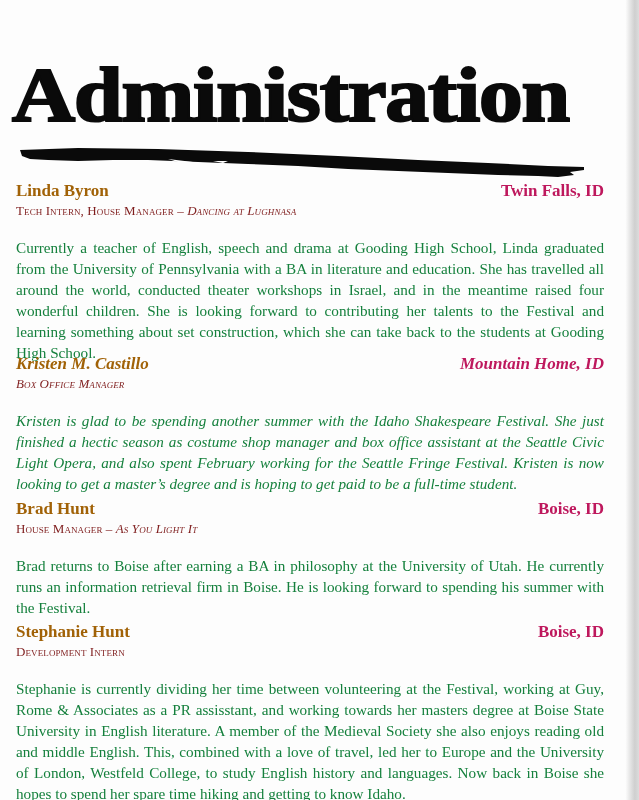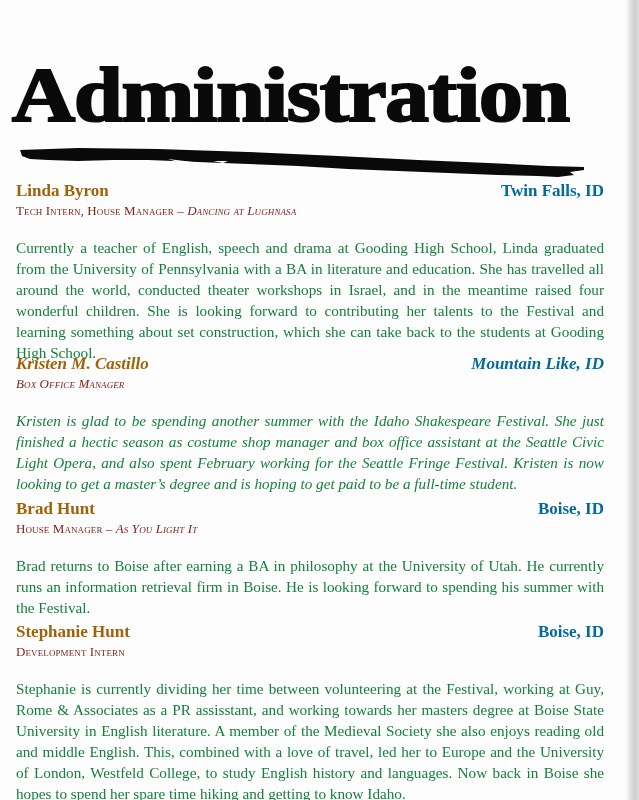--- a/index.html
+++ b/index.html
@@ -63,21 +63,21 @@
       font-size: 17px;
       line-height: 20px;
       color: #a16207;
     }
     .entry-location {
       position: absolute;
       right: 0; top: 0;
       font-weight: bold;
       font-size: 17px;
       line-height: 20px;
-      color: #0369a1;
+      color: #be185d;
     }
     .entry-role {
       font-size: 13px;
       line-height: 16px;
       font-variant: small-caps;
       letter-spacing: 0.1px;
       color: #7f1d1d;
       margin-top: 0px;
     }
     .entry-role .show-title {
@@ -110,21 +110,21 @@
       <span class="entry-name">Linda Byron</span>
       <span class="entry-location">Twin Falls, ID</span>
     </div>
     <div class="entry-role"><span>Tech Intern, House Manager – </span><span class="show-title">Dancing at Lughnasa</span></div>
     <p class="entry-bio">Currently a teacher of English, speech and drama at Gooding High School, Linda graduated from the University of Pennsylvania with a BA in literature and education. She has travelled all around the world, conducted theater workshops in Israel, and in the meantime raised four wonderful children.  She is looking forward to contributing her talents to the Festival and learning something about set construction, which she can take back to the students at Gooding High School.</p>
   </div>
 
   <div class="entry" style="top:354px;font-style:italic;">
     <div class="entry-head">
       <span class="entry-name">Kristen M. Castillo</span>
-      <span class="entry-location">Mountain Like, ID</span>
+      <span class="entry-location">Mountain Home, ID</span>
     </div>
     <div class="entry-role"><span>Box Office Manager</span><span class="show-title"></span></div>
     <p class="entry-bio">Kristen is glad to be spending another summer with the Idaho Shakespeare Festival. She just finished a hectic season as costume shop manager and box office assistant at the Seattle Civic Light Opera, and also spent February working for the Seattle Fringe Festival. Kristen is now looking to get a master’s degree and is hoping to get paid to be a full-time student.</p>
   </div>
 
   <div class="entry" style="top:499px;">
     <div class="entry-head">
       <span class="entry-name">Brad Hunt</span>
       <span class="entry-location">Boise, ID</span>
     </div>

